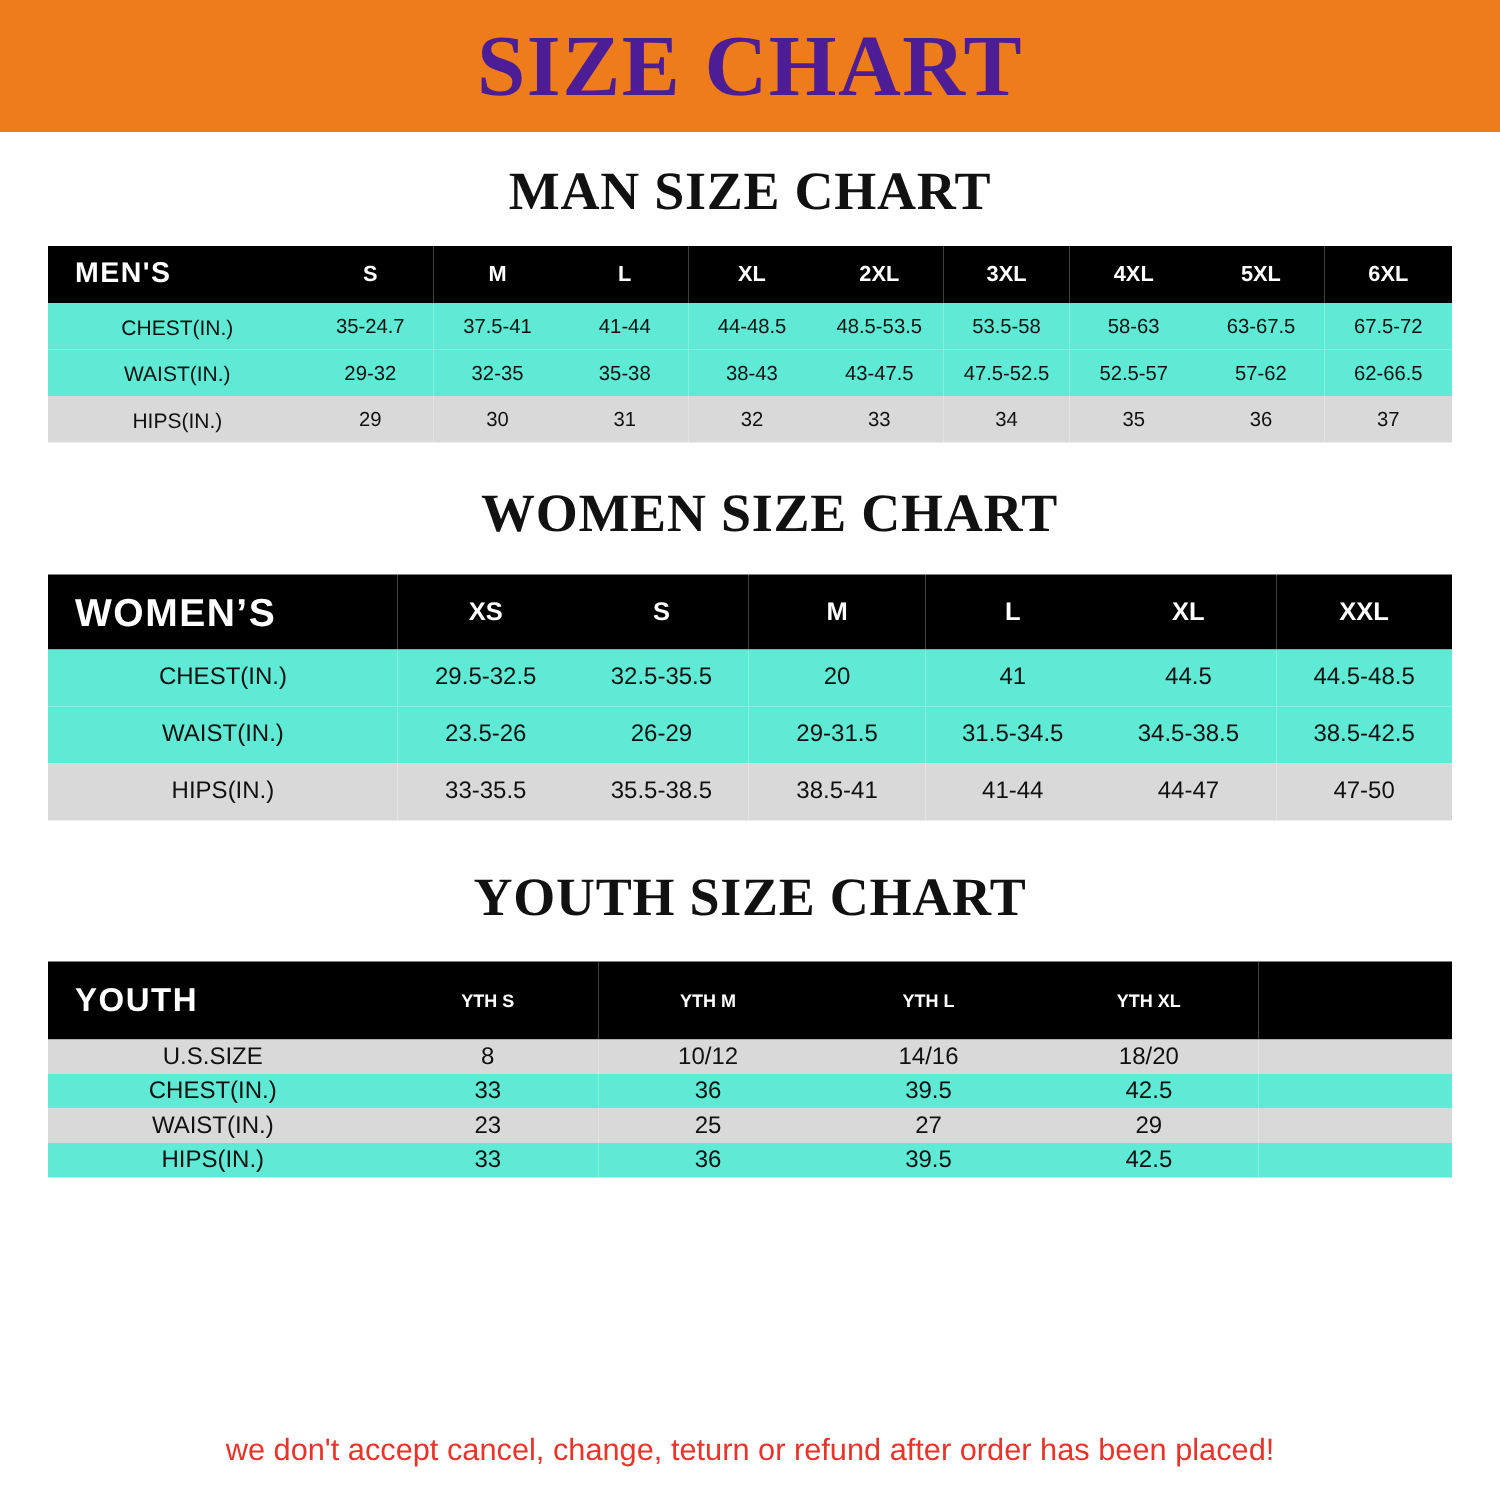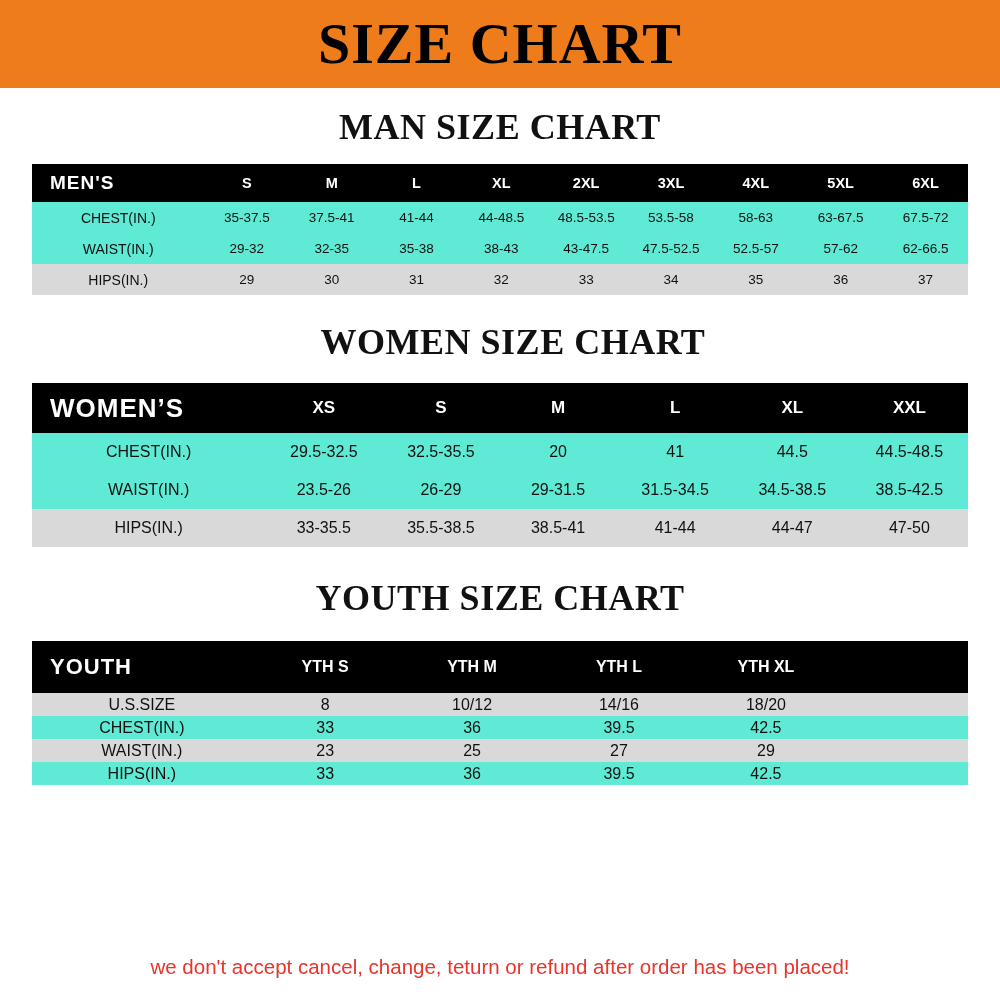--- a/index.html
+++ b/index.html
@@ -28,21 +28,21 @@
     height: 88px;
     display: flex;
     align-items: center;
     justify-content: center;
   }
   .banner-title {
     font-family: "Liberation Serif", serif;
     font-weight: bold;
     font-size: 58px;
     letter-spacing: 1px;
-    color: #000000;
+    color: #4c1d95;
     line-height: 1;
   }
   
   .section-heading {
     text-align: center;
     font-family: "Liberation Serif", serif;
     font-weight: bold;
     font-size: 36px;
     letter-spacing: 0.5px;
     color: #111111;
@@ -100,21 +100,21 @@
   .sec-man table.size-table thead th { font-size: 14.5px; }
   .sec-man table.size-table thead th.corner { font-size: 19px; }
   .sec-man table.size-table td { font-size: 13.5px; height: 31px; }
   .sec-man table.size-table td.rowlabel { font-size: 14px; }
 
   .sec-women table.size-table thead th { font-size: 17px; height: 50px;}
   .sec-women table.size-table thead th.corner { font-size: 26px; }
   .sec-women table.size-table td { font-size: 16px; height: 38px; }
   .sec-women table.size-table td.rowlabel { font-size: 16px; }
 
-  .sec-youth table.size-table thead th { font-size: 16px; height: 52px; }
+  .sec-youth table.size-table thead th { font-size: 12px; height: 52px; }
   .sec-youth table.size-table thead th.corner { font-size: 22px; }
   .sec-youth table.size-table td { font-size: 16px; height: 23px; }
   .sec-youth table.size-table td.rowlabel { font-size: 16px; }
 
   
   .footer-note {
     margin-top: auto;
     padding: 14px 24px 18px 24px;
     color: #e8342a;
     font-size: 20.5px;
@@ -147,21 +147,21 @@
             <th>2XL</th>
             <th>3XL</th>
             <th>4XL</th>
             <th>5XL</th>
             <th>6XL</th>
           </tr>
         </thead>
         <tbody>
           <tr class="row-light">
             <td class="rowlabel">CHEST(IN.)</td>
-            <td>35-37.5</td>
+            <td>35-24.7</td>
             <td>37.5-41</td>
             <td>41-44</td>
             <td>44-48.5</td>
             <td>48.5-53.5</td>
             <td>53.5-58</td>
             <td>58-63</td>
             <td>63-67.5</td>
             <td>67.5-72</td>
           </tr>
           <tr class="row-light">

